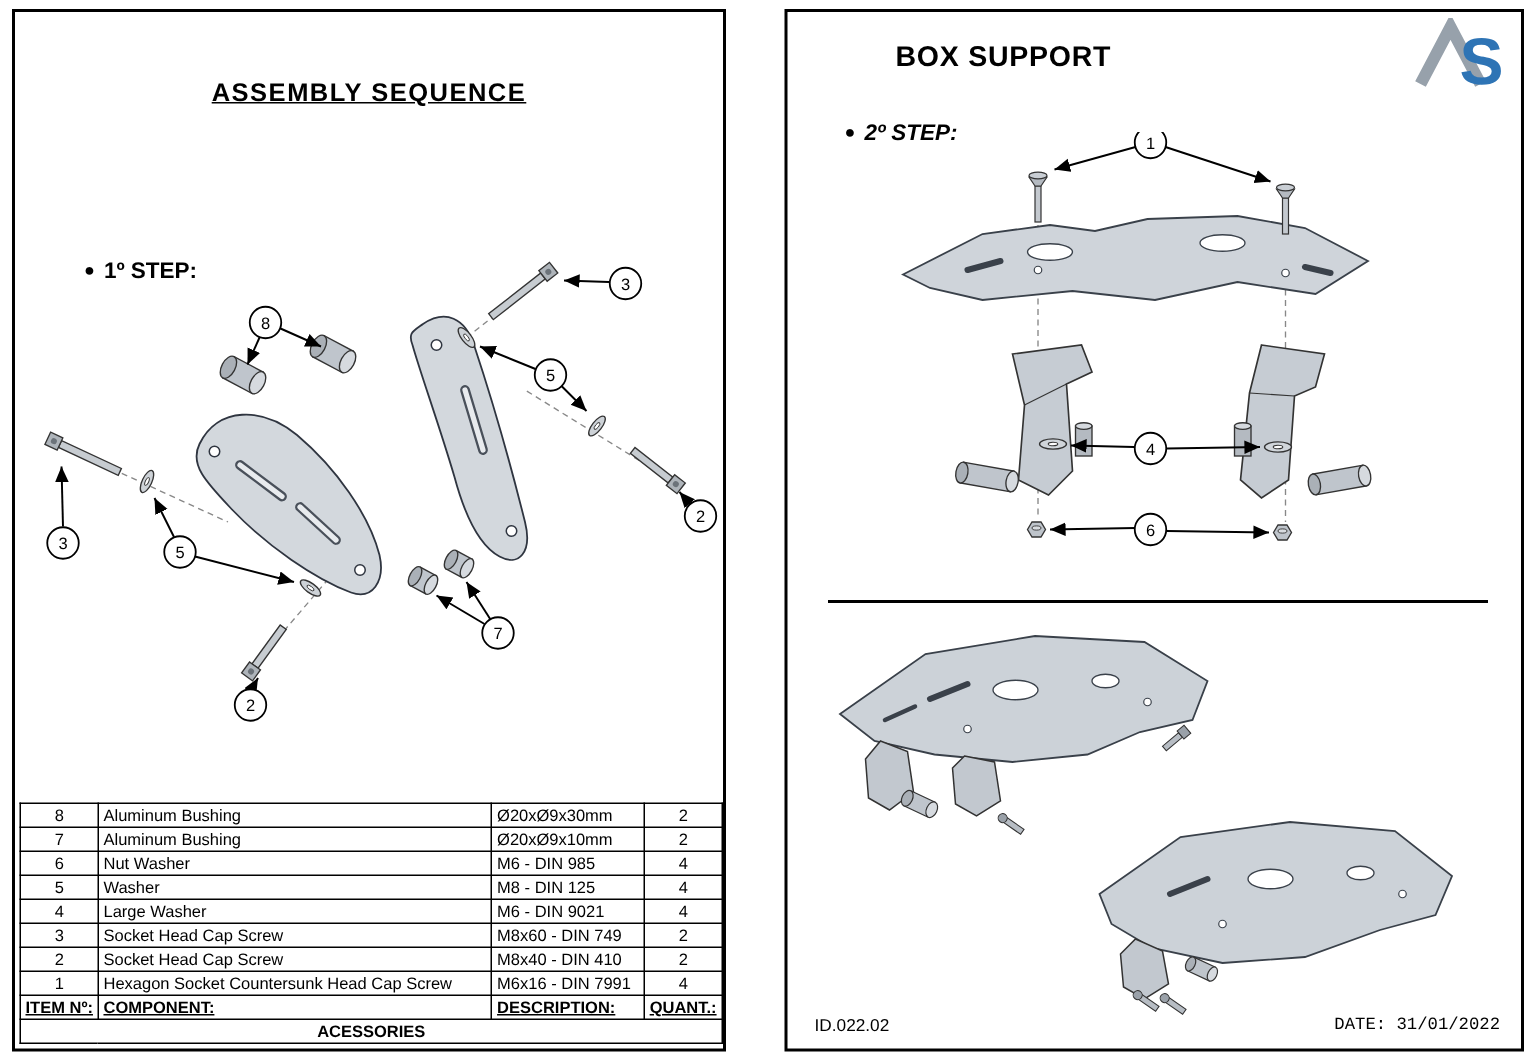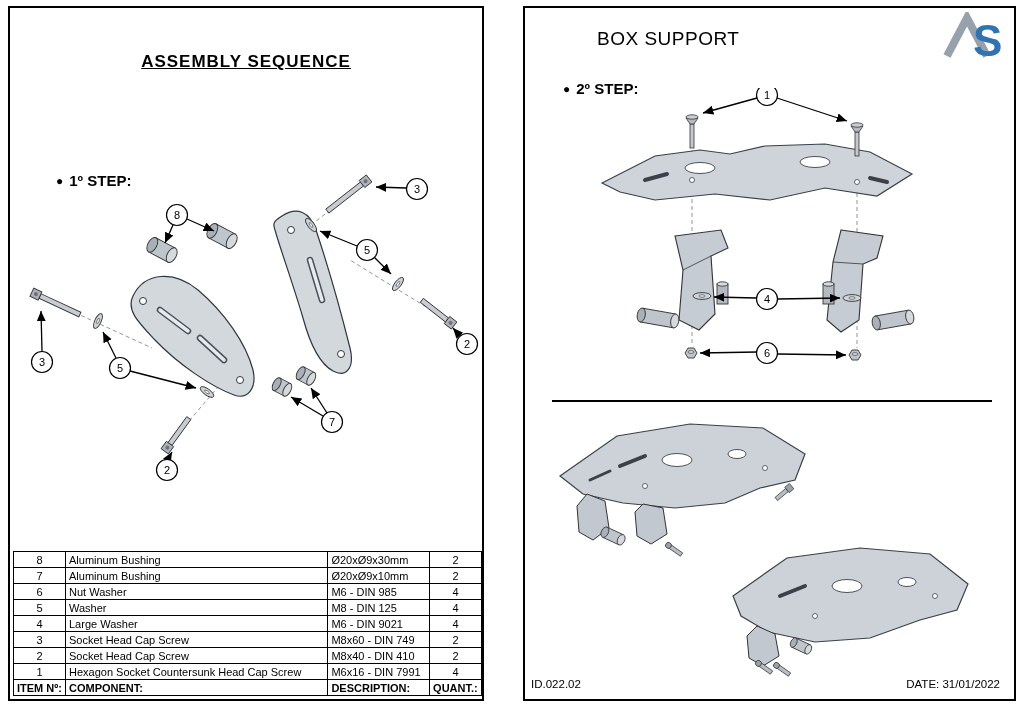--- a/index.html
+++ b/index.html
@@ -6,42 +6,42 @@
   body{
     width:1024px;height:709px;position:relative;background:#ffffff;
     font-family:"Liberation Sans", sans-serif;color:#000;
   }
   .panel{position:absolute;border:2px solid #000;background:#fff;box-sizing:border-box;}
   #left-panel{left:8px;top:6px;width:476px;height:695px;}
   #right-panel{left:523px;top:6px;width:493px;height:695px;}
 
   .sheet-title{position:absolute;left:0;top:44px;width:100%;text-align:center;
     font-size:17px;font-weight:bold;letter-spacing:1px;text-decoration:underline;}
-  .rp-title{position:absolute;left:72px;top:20px;font-size:19px;font-weight:normal;letter-spacing:0.5px;}
+  .rp-title{position:absolute;left:72px;top:20px;font-size:19px;font-weight:bold;letter-spacing:0.5px;}
 
   .step-label{position:absolute;font-size:15px;font-weight:bold;white-space:nowrap;}
   #step1{left:46px;top:164px;}
-  #step2{left:38px;top:72px;}
+  #step2{left:38px;top:72px;font-style:italic;}
   .bullet{font-size:12px;vertical-align:1px;margin-right:6px;}
 
   svg{position:absolute;display:block;}
   svg text.callout-num{font-family:"Liberation Sans",sans-serif;font-size:11px;fill:#000;}
   .arrow{stroke:#000;stroke-width:1.3;}
   .axis{stroke:#888;stroke-width:0.9;stroke-dasharray:4,3;fill:none;}
 
   #parts-table{position:absolute;left:3px;bottom:3px;border-collapse:collapse;table-layout:fixed;}
   #parts-table td{border:1px solid #000;font-size:11px;height:15px;padding:0 3px;
     white-space:nowrap;overflow:hidden;}
   #parts-table .c-item,#parts-table .c-qty{text-align:center;}
-  #parts-table tr.hdr td{font-weight:bold;}
+  #parts-table tr.hdr td{font-weight:bold;text-decoration:underline;}
   #parts-table td.cat{text-align:center;font-weight:bold;}
 
   .rp-footer{position:absolute;bottom:9px;font-size:11.5px;}
-  #doc-id{left:6px;}
-  #doc-date{right:14px;}
+  #doc-id{left:18px;}
+  #doc-date{right:14px;font-family:Liberation Mono, monospace;}
   .divider{position:absolute;left:27px;top:392px;width:440px;border-top:2px solid #000;}
 </style>
 </head>
 <body>
 
 <div class="panel" id="left-panel">
   <div class="sheet-title">ASSEMBLY SEQUENCE</div>
 
   <div class="step-label" id="step1">
     <span class="bullet">●</span><span>1º STEP:</span>
@@ -242,20 +242,23 @@
         <td class="c-item">1</td>
         <td>Hexagon Socket Countersunk Head Cap Screw</td>
         <td>M6x16 - DIN 7991</td>
         <td class="c-qty">4</td>
       </tr>
       <tr class="hdr">
         <td>ITEM Nº:</td>
         <td>COMPONENT:</td>
         <td>DESCRIPTION:</td>
         <td>QUANT.:</td>
+      </tr>
+      <tr>
+        <td class="cat" colspan="4">ACESSORIES</td>
       </tr>
     </tbody>
   </table>
 </div>
 
 <div class="panel" id="right-panel">
   <div class="rp-title">BOX SUPPORT</div>
 
   <svg viewBox="0 0 70 48" style="left:416px;top:4px;width:70px;height:48px;">
     <path d="M6,44 L26,6 L46,44" stroke="#97a1ab" stroke-width="8" fill="none" stroke-linejoin="miter"></path>

